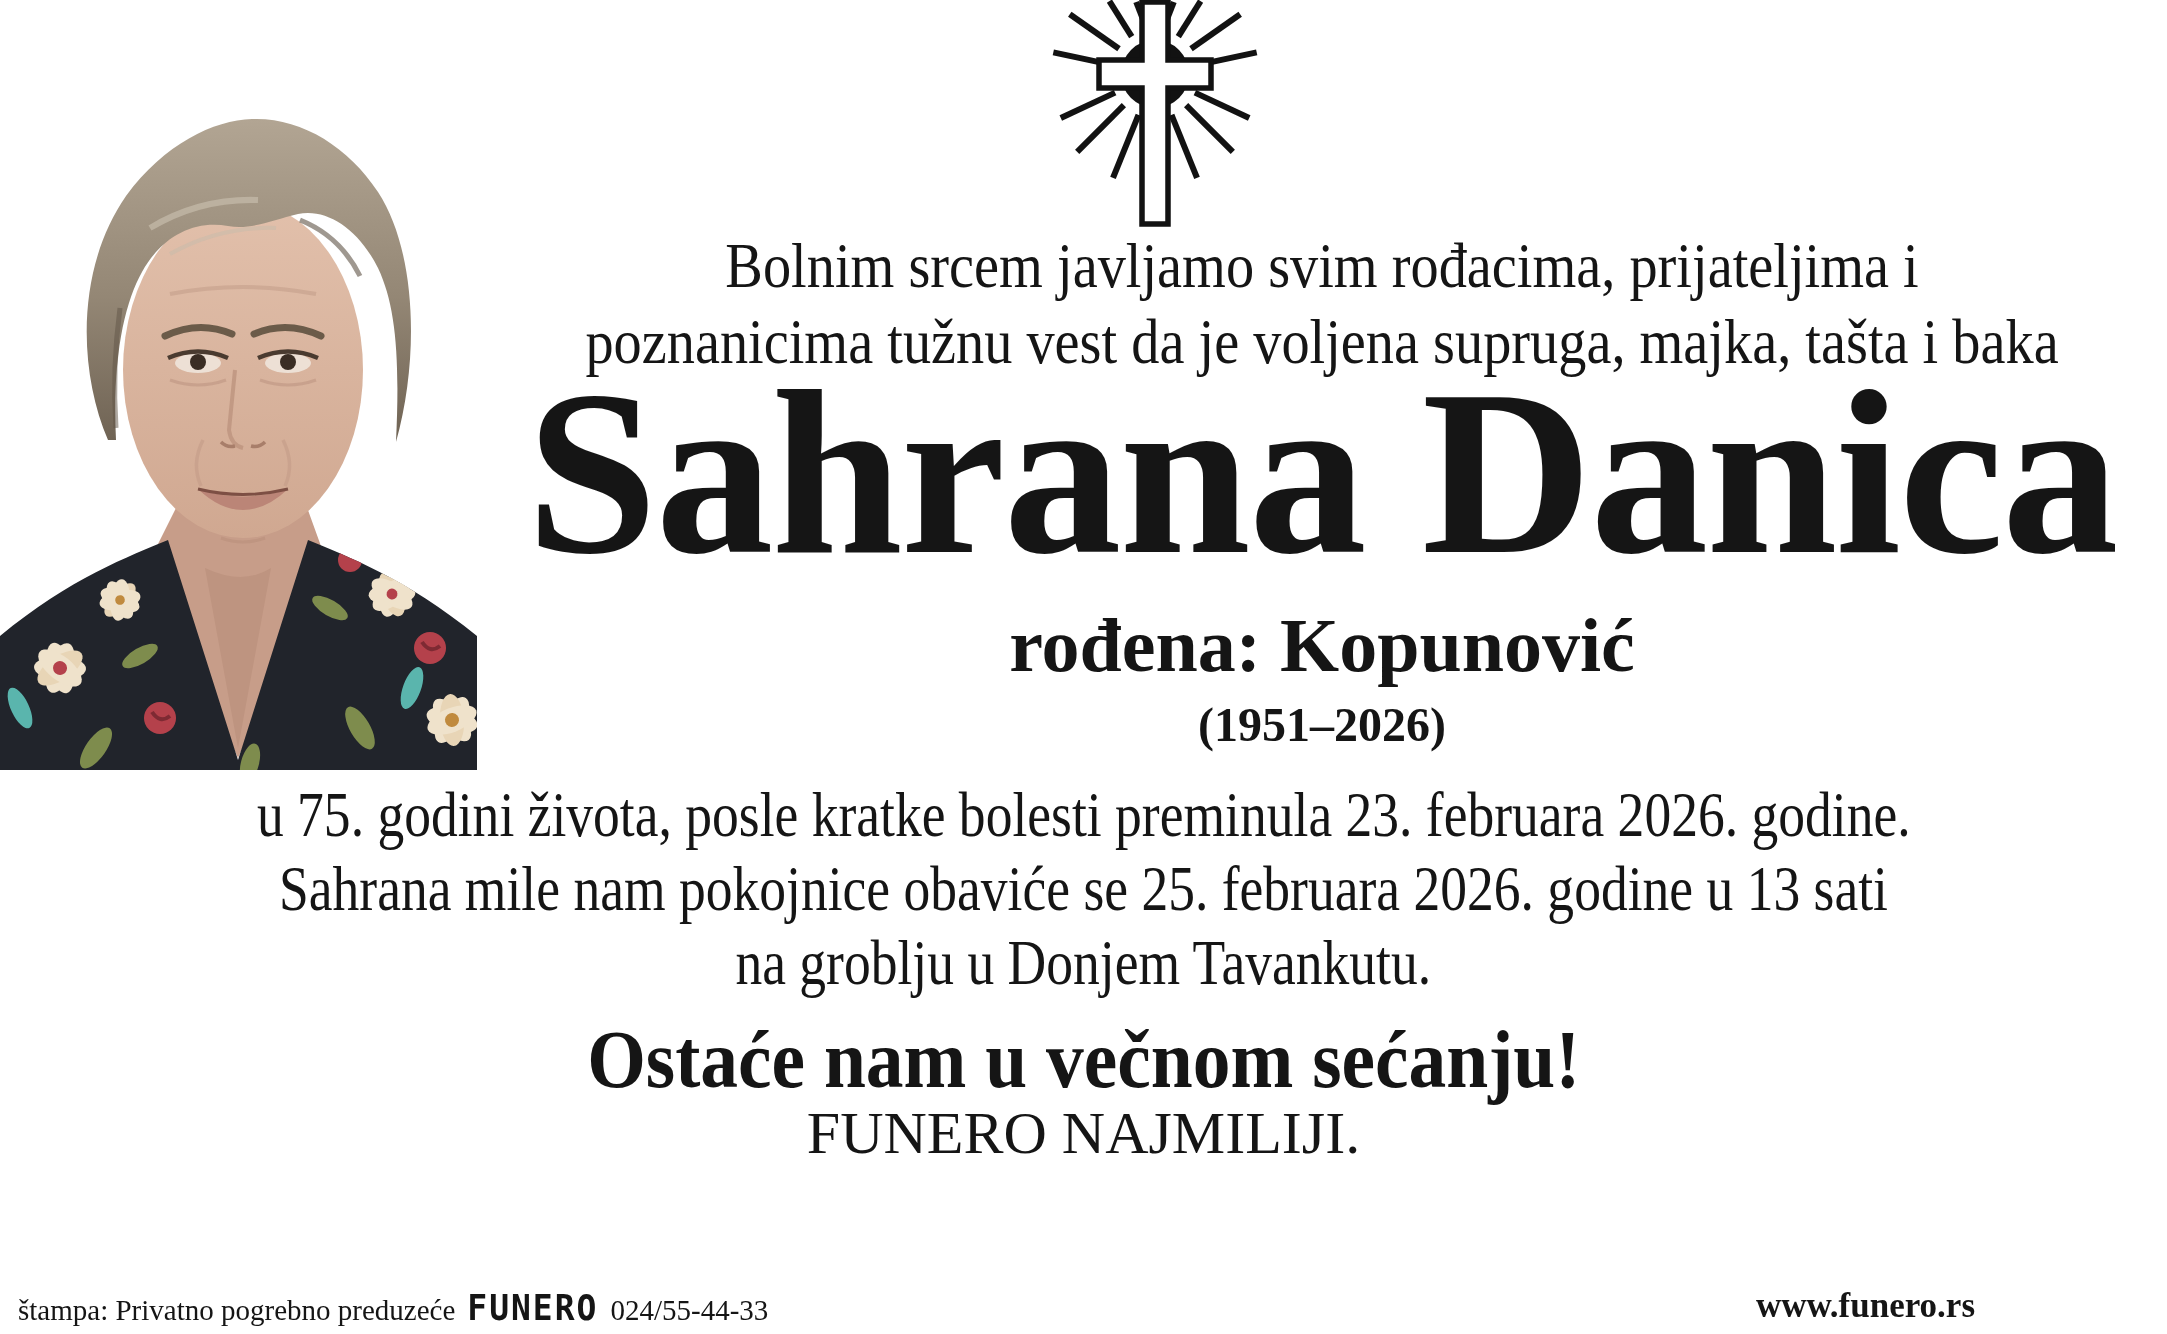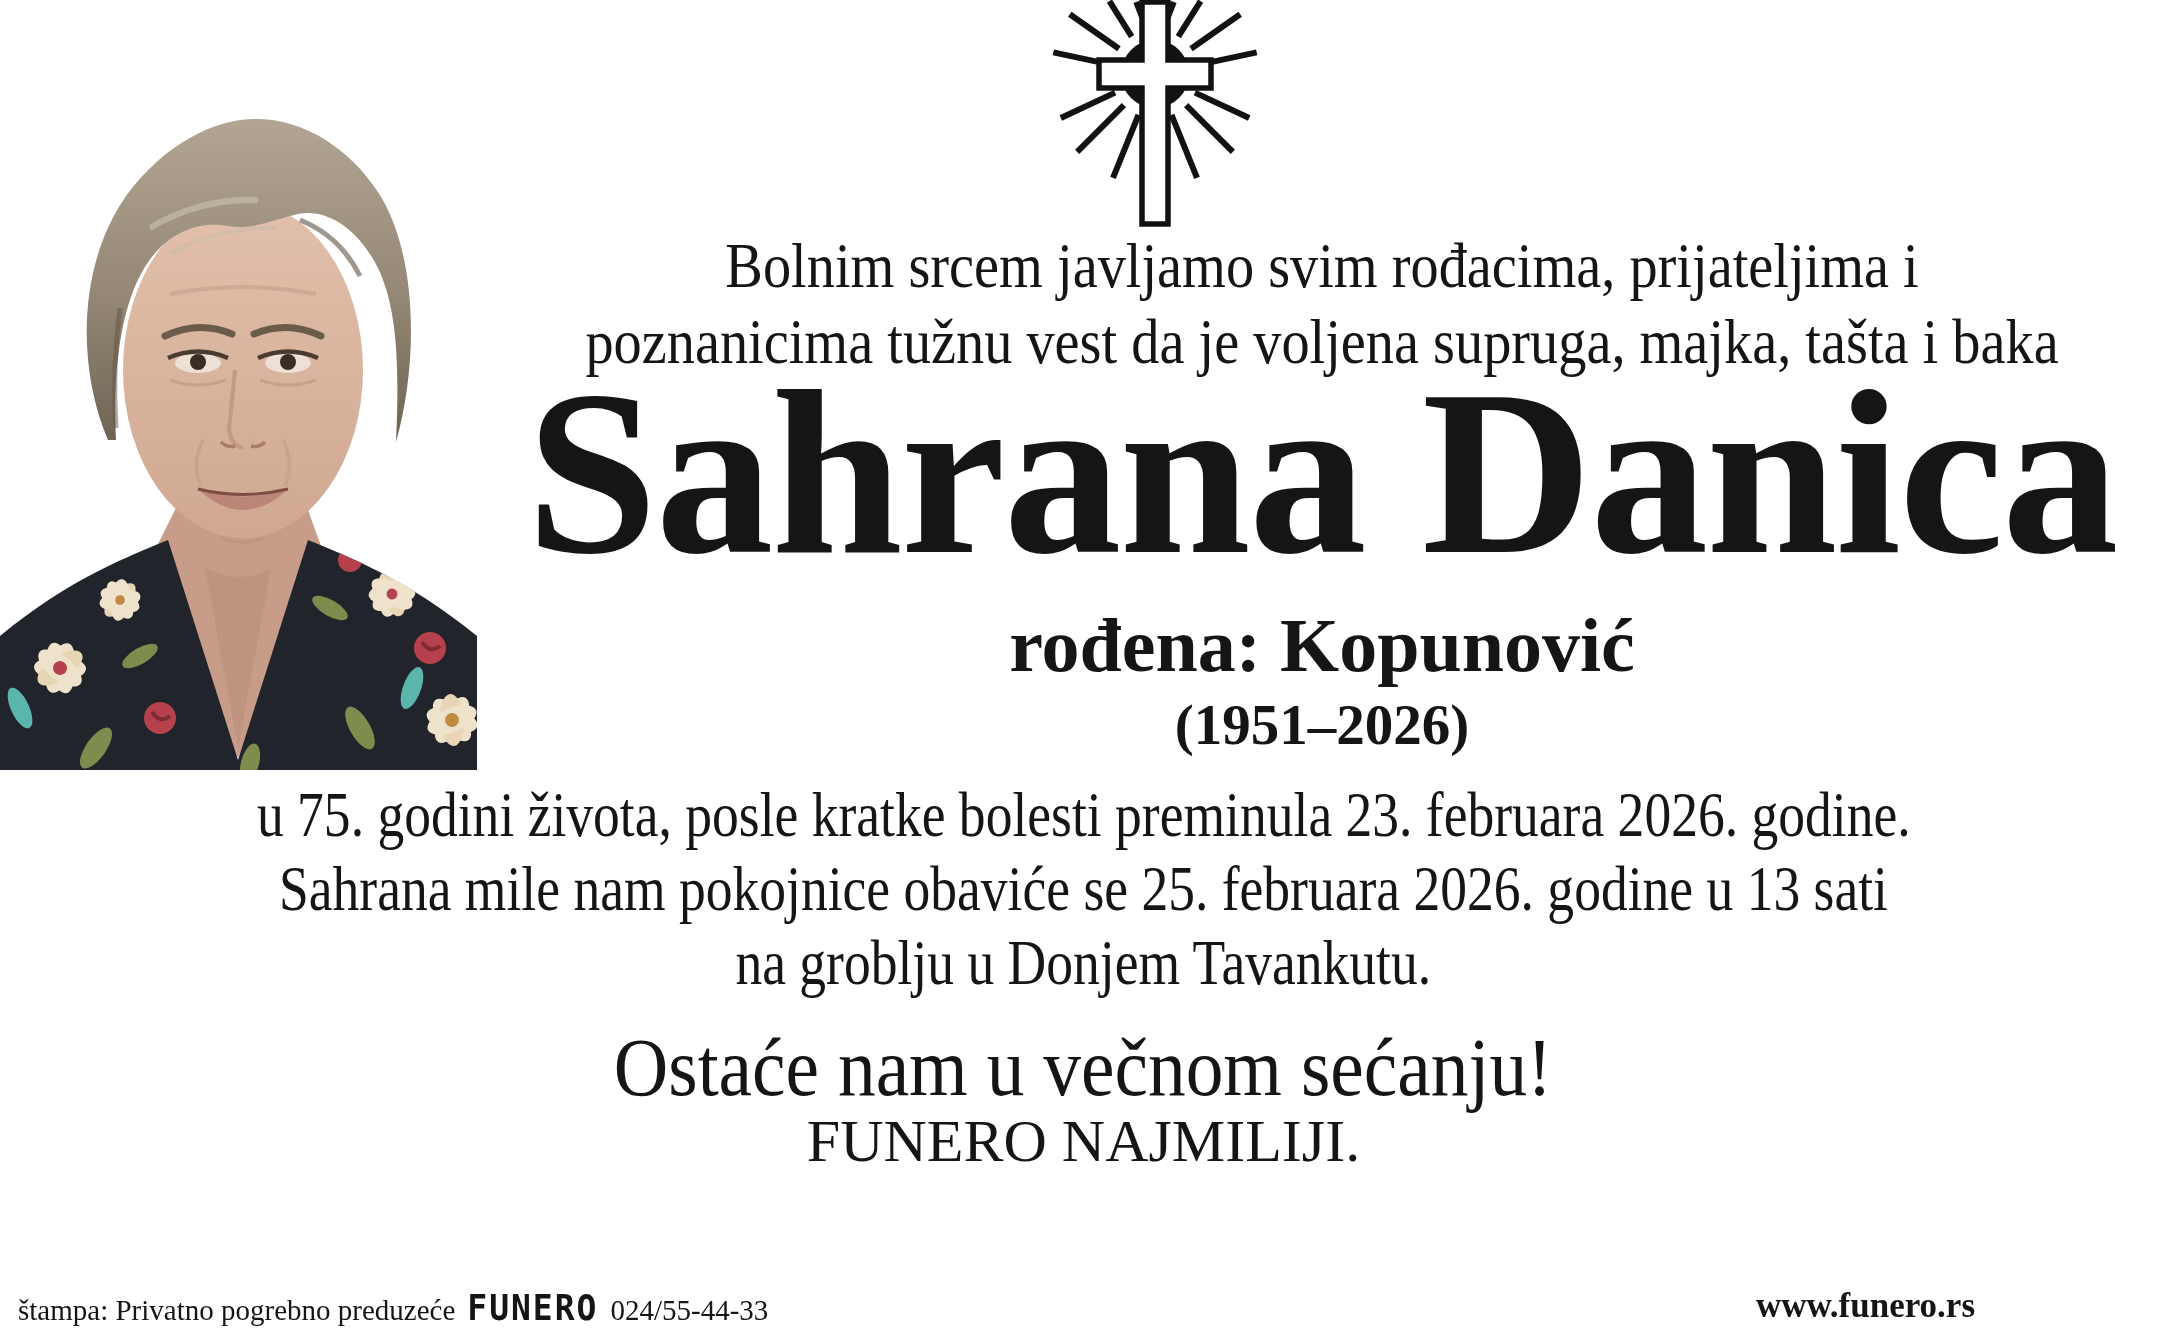--- a/index.html
+++ b/index.html
@@ -25,28 +25,28 @@
   .sx{display:inline-block;transform-origin:50% 50%;}
   .sx88{transform:scaleX(0.88);}
   .sx85{transform:scaleX(0.85);}
   .sx92{transform:scaleX(0.92);}
   .intro{font-size:64px;line-height:76px;}
   .name{
     font-size:236px;font-weight:bold;line-height:185px;
     letter-spacing:-2px;
   }
   .maiden{font-size:76px;font-weight:bold;line-height:80px;margin-top:40px;}
-  .years{font-size:57px;font-weight:bold;line-height:80px;}
+  .years{font-size:48px;font-weight:bold;line-height:80px;}
   
   .lower-block{
     position:absolute;left:0;top:778px;width:2167px;
     text-align:center;
   }
   .body-line{font-size:63px;line-height:74px;}
-  .farewell{font-size:82px;font-weight:normal;line-height:88px;margin-top:24px;}
+  .farewell{font-size:82px;font-weight:bold;line-height:88px;margin-top:16px;}
   .mourners-label{font-size:60px;font-weight:bold;line-height:56px;margin-top:56px;}
   .mourners{font-size:60px;line-height:58px;}
   
   .footer-left{
     position:absolute;left:18px;bottom:6px;
     display:flex;align-items:baseline;gap:12px;
     font-size:29px;
   }
   .funero-logo{
     font-family:"DejaVu Sans Mono", monospace;

